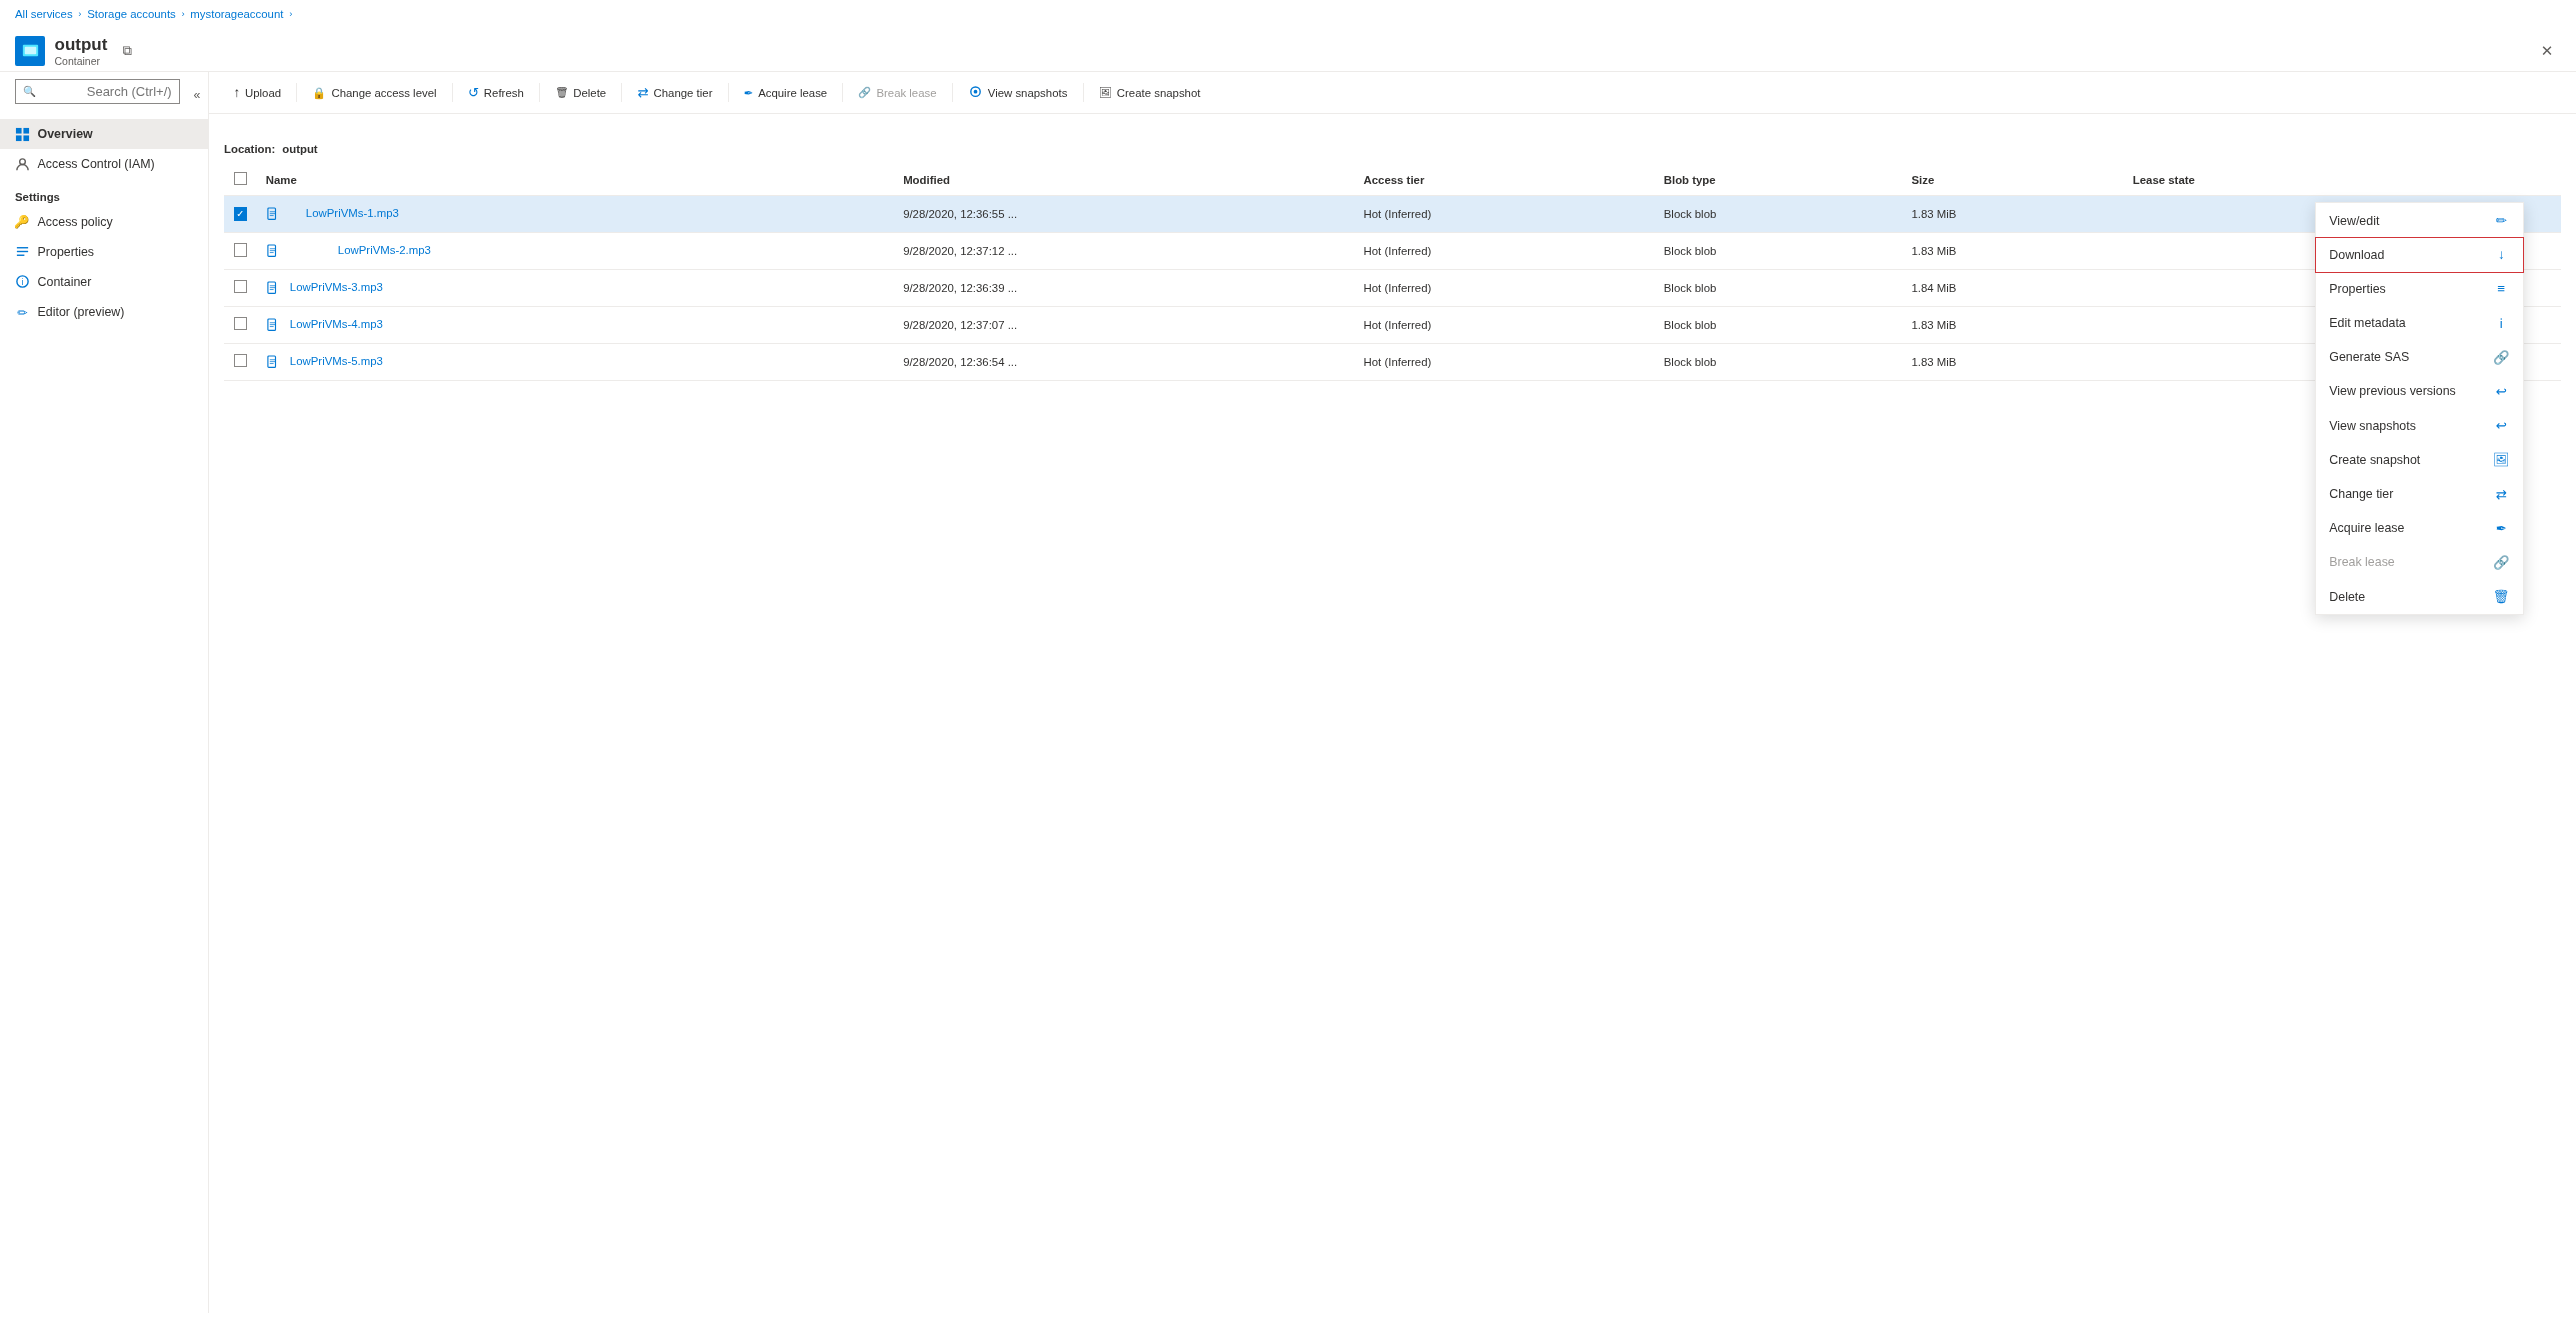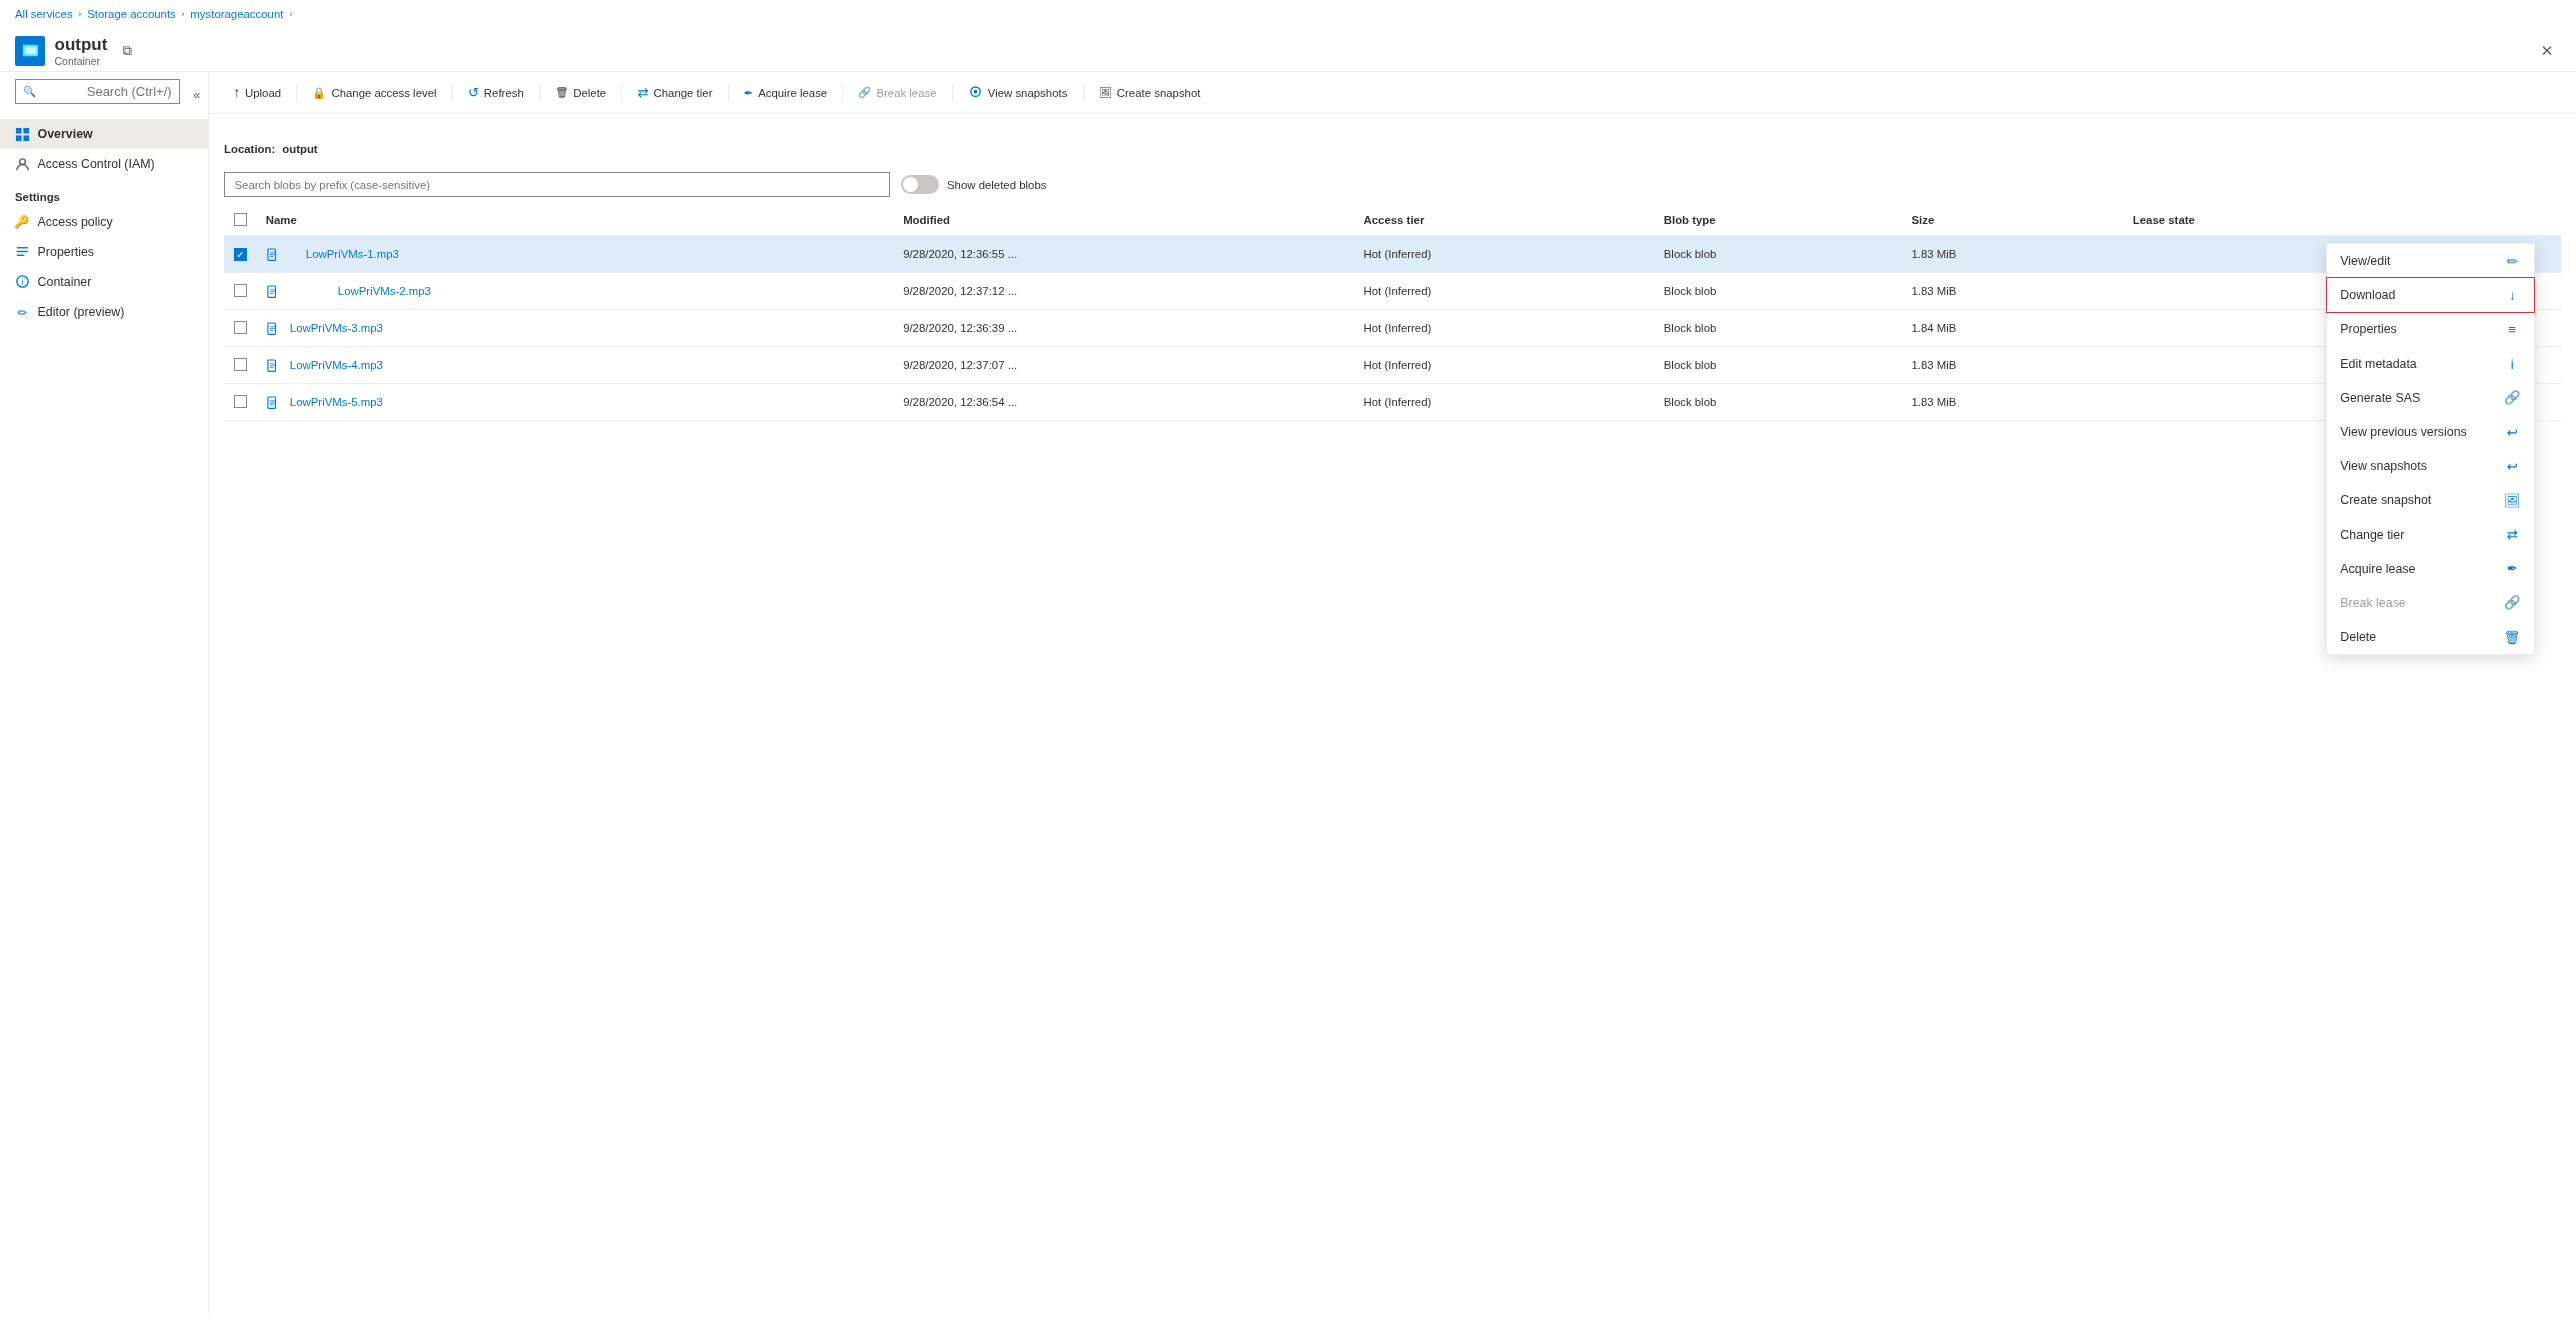--- a/index.html
+++ b/index.html
@@ -60,21 +60,21 @@
     tr.selected td { background: #deecf9; }
 
     .checkbox-cell { width: 28.5px; }
     .checkbox { width: 13.3px; height: 13.3px; border: 1px solid #8a8886; display: inline-flex; align-items: center; justify-content: center; cursor: pointer; }
     .checkbox.checked { background: #0078d4; border-color: #0078d4; color: #fff; font-size: 9.5px; }
 
     .file-icon { color: #0078d4; margin-right: 3.8px; }
     .more-btn { background: none; border: none; cursor: pointer; color: #605e5c; font-size: 15px; padding: 1.9px 5.7px; }
 
     
-    .context-menu { position: absolute; right: 41px; top: 38px; background: #fff; border: 1px solid #edebe9; box-shadow: 0 3.8px 15px rgba(0,0,0,0.15); min-width: 209px; z-index: 100; }
+    .context-menu { position: absolute; right: 52px; top: 38px; background: #fff; border: 1px solid #edebe9; box-shadow: 0 3.8px 15px rgba(0,0,0,0.15); min-width: 209px; z-index: 100; }
     .menu-item { display: flex; align-items: center; justify-content: space-between; padding: 8.6px 13.3px; cursor: pointer; font-size: 12.4px; color: #323130; }
     .menu-item.disabled { color: #a19f9d; cursor: default; }
     .menu-item.highlighted { border: 1.9px solid #d13438; margin: -1px; }
     .menu-item-icon { width: 17px; height: 17px; display: flex; align-items: center; justify-content: center; color: #0078d4; font-size: 13.3px; }
     .menu-item-icon.disabled { color: #a19f9d; }
   </style>
 </head>
 <body>
 
 <div class="breadcrumb">
@@ -222,29 +222,20 @@
       </button>
     </div>
 
     <div class="auth-info">
       <div style="margin-top:19px;">
         <span>Location:</span>
         <strong style="font-weight:600; margin-left:3.8px;">output</strong>
       </div>
     </div>
 
-    <div class="blob-search">
-      <input class="blob-search-input" type="text" placeholder="Search blobs by prefix (case-sensitive)" style="">
-      <div class="toggle-container">
-        <div class="toggle">
-          <div class="toggle-knob"></div>
-        </div>
-        <span>Show deleted blobs</span>
-      </div>
-    </div>
 
     <div class="table-container">
       <table>
         <thead>
           <tr>
             <th class="checkbox-cell">
               <div class="checkbox"></div>
             </th>
             <th>Name</th>
             <th>Modified</th>

